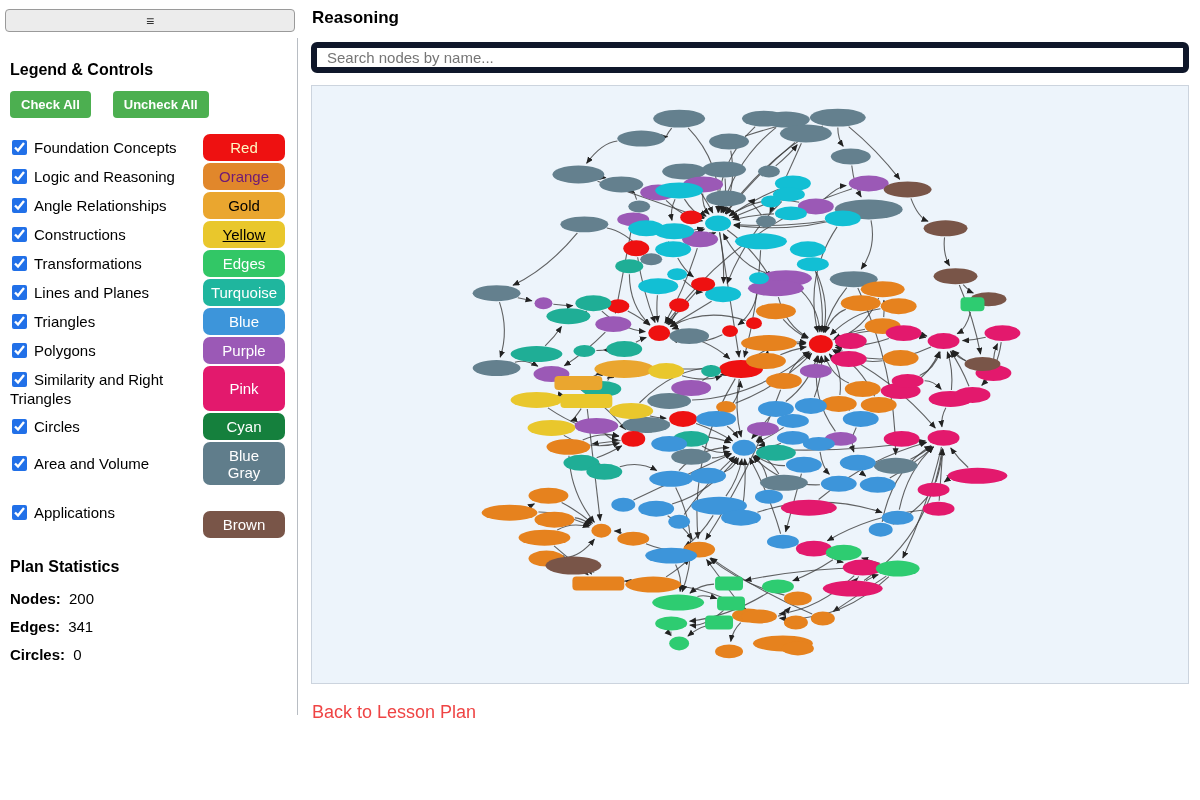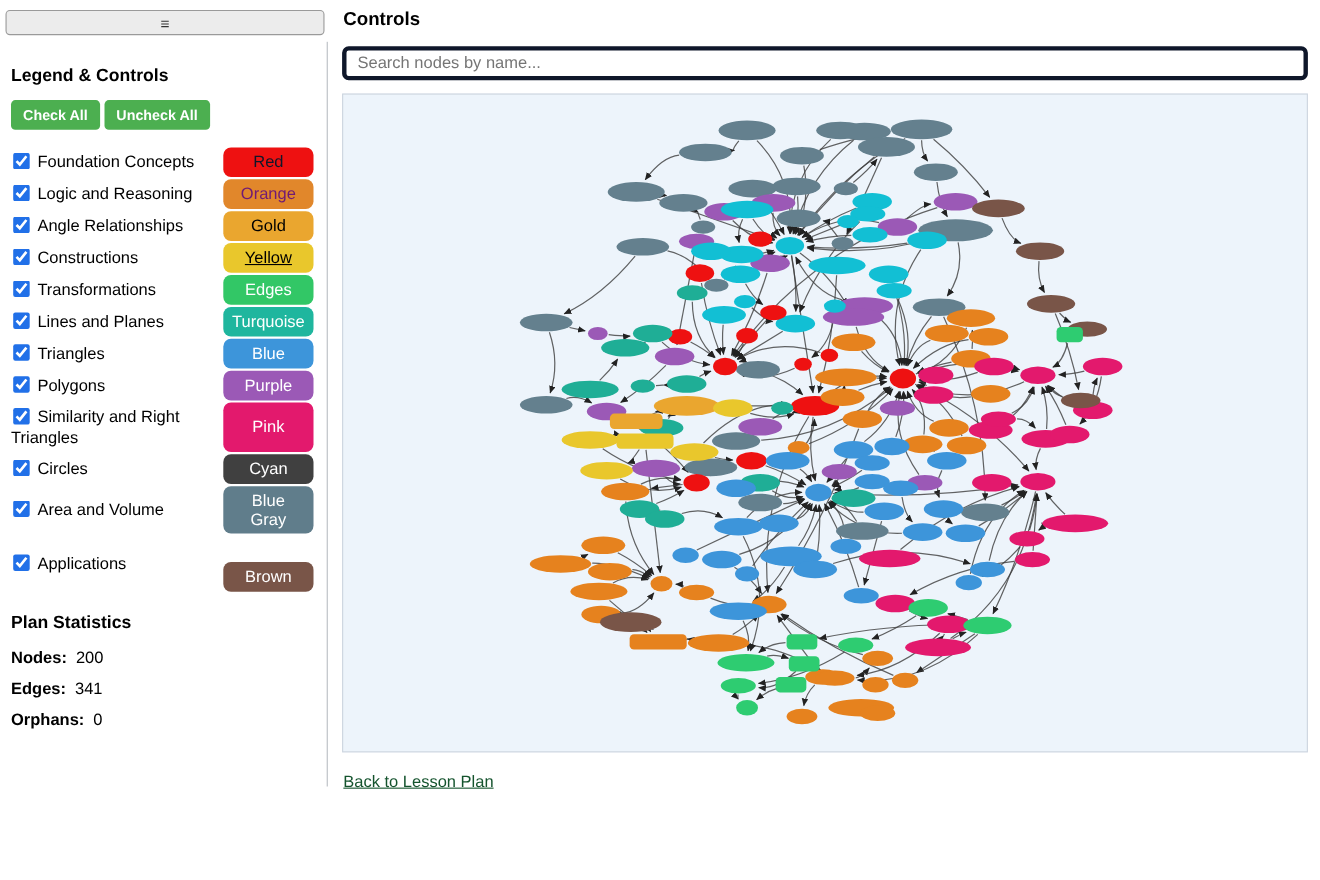--- a/index.html
+++ b/index.html
@@ -12,52 +12,52 @@
     position:absolute; left:5px; top:9px; width:290px; height:23px;
     background:#ececec; border:1px solid #9a9a9a; border-radius:4px;
     display:flex; align-items:center; justify-content:center;
     font-size:14px; color:#333; cursor:pointer; line-height:1;
   }
 
   
   .sidebar-divider { position:absolute; left:297px; top:38px; width:1px; height:677px; background:#b8bdc3; }
   .sidebar { position:absolute; left:0; top:38px; width:297px; height:677px; padding:10px 12px 0 10px; overflow:hidden; }
   .sidebar h2 { font-size:16px; margin:13px 0 12px 0; }
-  .btn-row { display:flex; gap:4px; margin:0 0 16px 0; }
+  .btn-row { display:flex; gap:22px; margin:0 0 16px 0; }
   .green-btn {
     background:#4caf50; color:#fff; border:none; border-radius:4px;
     font-family:"Liberation Sans",sans-serif; font-size:13px; font-weight:600;
     padding:6px 11px; cursor:pointer;
   }
   .legend-row { display:flex; align-items:center; margin-bottom:2px; }
   .legend-left { flex:1; font-size:15px; line-height:19px; padding-right:4px; }
   .legend-left input { width:15px; height:15px; accent-color:#2170e8; margin:0 7px 0 2px; vertical-align:-2px; }
   .swatch {
     width:82px; border-radius:7px; display:flex; align-items:center; justify-content:center;
     font-size:15px; text-align:center; white-space:pre-line; line-height:17px; flex:0 0 82px;
   }
   .stats-title { font-size:16px; margin:20px 0 14px 0 !important; }
   .stat-line { font-size:15px; margin:0 0 11px 0; }
   .stat-line b { margin-right:4px; }
 
   
   .main-title { position:absolute; left:312px; top:8px; font-size:17px; font-weight:bold; }
   .search-input {
     position:absolute; left:311px; top:42px; width:878px; height:31px;
-    border:4px solid #0f172a; border-radius:6px; padding:0 10px;
+    border:6px solid #0f172a; border-radius:6px; padding:0 10px;
     font-family:"Liberation Sans",sans-serif; font-size:15px; color:#222; outline:none;
   }
   .search-input::placeholder { color:#757575; }
   .graph-panel {
     position:absolute; left:311px; top:85px; width:878px; height:599px;
     background:#edf4fb; border:1px solid #ccd4de;
   }
   .graph-panel svg { display:block; }
   .back-link-wrap { position:absolute; left:312px; top:702px; height:17px; overflow:hidden; }
-  .back-link { color:#14532d; font-size:15px; cursor:pointer; }
+  .back-link { color:#ef4444; font-size:18px; cursor:pointer; }
 </style>
 </head>
 <body>
 
 <div class="page">
 
   <button class="menu-btn">
     <span>≡</span>
   </button>
 
@@ -65,21 +65,21 @@
 
   <div class="sidebar">
     <h2>Legend &amp; Controls</h2>
     <div class="btn-row">
       <button class="green-btn">Check All</button>
       <button class="green-btn">Uncheck All</button>
     </div>
     <div id="legend">
         <div class="legend-row">
           <label class="legend-left"><input type="checkbox" checked="" style="">Foundation Concepts</label>
-          <div class="swatch" style="background: rgb(238, 17, 17); color: #0f172a; height: 27px;">Red</div>
+          <div class="swatch" style="background: rgb(238, 17, 17); color: #fef9c3; height: 27px;">Red</div>
         </div>
         <div class="legend-row">
           <label class="legend-left"><input type="checkbox" checked="" style="">Logic and Reasoning</label>
           <div class="swatch" style="background: rgb(225, 135, 43); color: #701a75; height: 27px;">Orange</div>
         </div>
         <div class="legend-row">
           <label class="legend-left"><input type="checkbox" checked="" style="">Angle Relationships</label>
           <div class="swatch" style="background: rgb(234, 166, 47); color: rgb(0, 0, 0); height: 27px; margin-left: 29px;">Gold</div>
         </div>
         <div class="legend-row">
@@ -101,41 +101,41 @@
         <div class="legend-row">
           <label class="legend-left"><input type="checkbox" checked="" style="">Polygons</label>
           <div class="swatch" style="background: rgb(155, 89, 182); color: rgb(255, 255, 255); height: 27px;">Purple</div>
         </div>
         <div class="legend-row">
           <label class="legend-left"><input type="checkbox" checked="" style="">Similarity and Right Triangles</label>
           <div class="swatch" style="background: rgb(227, 25, 109); color: rgb(255, 255, 255); height: 45px;">Pink</div>
         </div>
         <div class="legend-row">
           <label class="legend-left"><input type="checkbox" checked="" style="">Circles</label>
-          <div class="swatch" style="background: #404040; color: rgb(255, 255, 255); height: 27px;">Cyan</div>
+          <div class="swatch" style="background: #15803d; color: rgb(255, 255, 255); height: 27px;">Cyan</div>
         </div>
         <div class="legend-row">
           <label class="legend-left"><input type="checkbox" checked="" style="">Area and Volume</label>
           <div class="swatch" style="background: rgb(96, 125, 139); color: rgb(255, 255, 255); height: 43px;">Blue
 Gray</div>
         </div>
         <div class="legend-row">
           <label class="legend-left"><input type="checkbox" checked="" style="">Applications</label>
           <div class="swatch" style="background: rgb(121, 85, 72); color: rgb(255, 255, 255); height: 27px; margin-top: 24px;">Brown</div>
         </div>
       </div>
     <h2 class="stats-title">Plan Statistics</h2>
     <div id="stats">
         <p class="stat-line"><b>Nodes:</b> 200</p>
         <p class="stat-line"><b>Edges:</b> 341</p>
-        <p class="stat-line"><b>Orphans:</b> 0</p>
+        <p class="stat-line"><b>Circles:</b> 0</p>
       </div>
   </div>
 
-  <div class="main-title">Controls</div>
+  <div class="main-title">Reasoning</div>
 
   <input class="search-input" type="text" placeholder="Search nodes by name..." style="">
 
   <div class="graph-panel">
     <svg id="graph-svg" width="876" height="597" viewBox="0 0 878 597">
         <defs>
           <marker id="arrow" markerWidth="8" markerHeight="8" refX="6.5" refY="3" orient="auto" markerUnits="userSpaceOnUse">
             <path d="M0,0 L7,3 L0,6 Z" fill="#222"></path>
           </marker>
         </defs>

